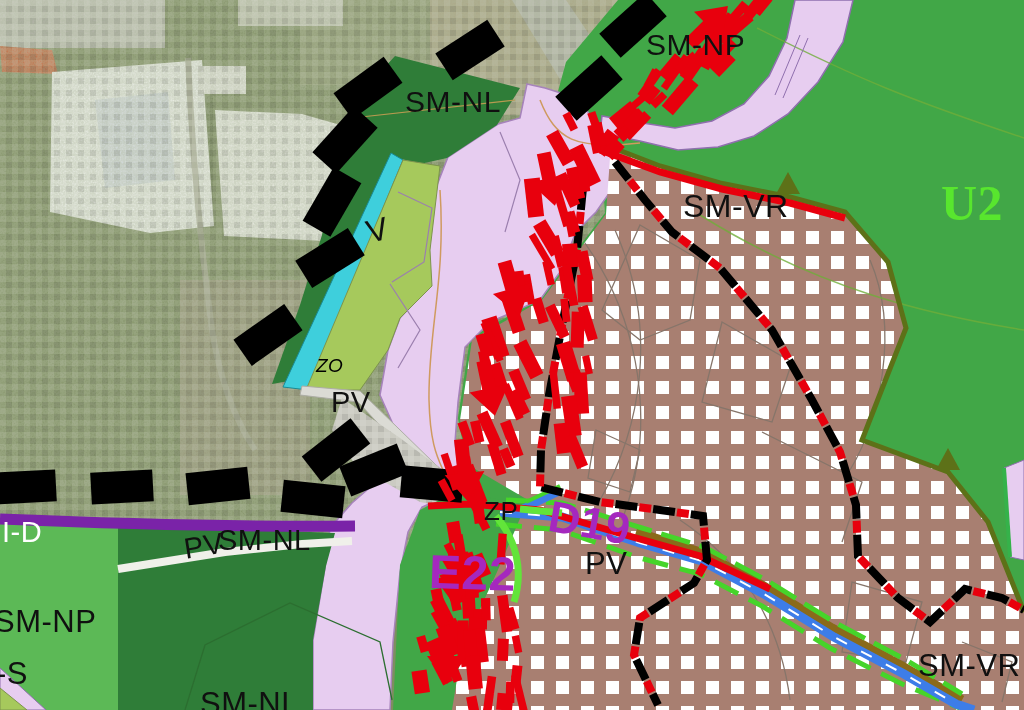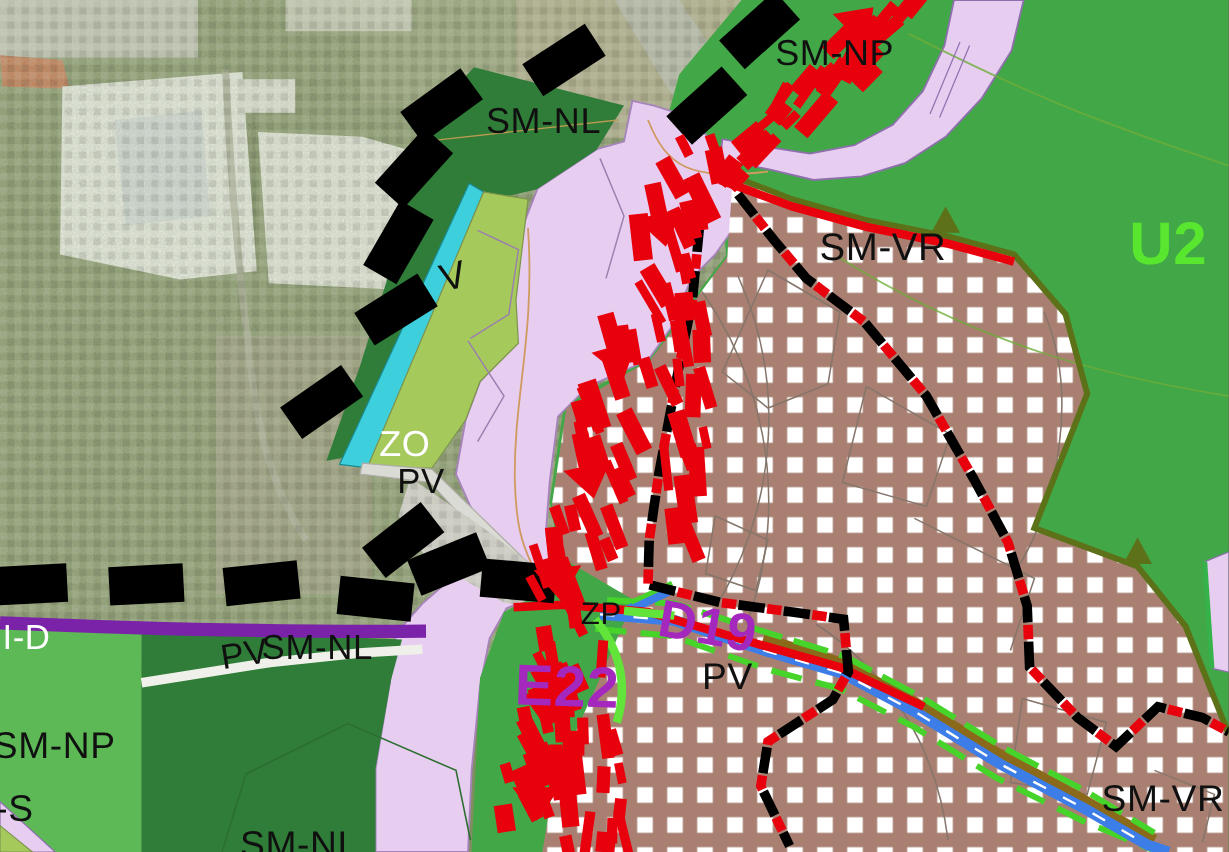--- a/index.html
+++ b/index.html
@@ -271,24 +271,24 @@
         <path d="M-7 -42 L7 -42 L7 -14 L20 -14 L0 14 L-20 -14 L-7 -14 Z" fill="#E8000D" transform="translate(516,302) rotate(-16)"></path>
         <path d="M-7 -42 L7 -42 L7 -14 L20 -14 L0 14 L-20 -14 L-7 -14 Z" fill="#E8000D" transform="translate(492,402) rotate(-12)"></path>
         <path d="M-7 -48 L7 -48 L7 -14 L20 -14 L0 14 L-20 -14 L-7 -14 Z" fill="#E8000D" transform="translate(466,487) rotate(-6)"></path>
         <path d="M-7 -42 L7 -42 L7 -14 L20 -14 L0 14 L-20 -14 L-7 -14 Z" fill="#E8000D" transform="translate(455,592) rotate(0)"></path>
         <path d="M-7 -42 L7 -42 L7 -14 L20 -14 L0 14 L-20 -14 L-7 -14 Z" fill="#E8000D" transform="translate(447,670) rotate(0)"></path>
       </g>
     </svg>
   <div id="labels">
       <span class="map-label" style="left: 646px; top: 30px; font-size: 30px; color: rgb(16, 16, 16);">SM-NP</span>
       <span class="map-label" style="left: 405px; top: 87px; font-size: 30px; color: rgb(16, 16, 16);">SM-NL</span>
-      <span class="map-label" style="left: 941px; top: 178px; font-size: 50px; font-weight: bold; color: rgb(88, 230, 46);">U2</span>
+      <span class="map-label" style="left: 941px; top: 178px; font-size: 50px; font-weight: bold; color: rgb(88, 230, 46); font-family: Liberation Serif, serif;">U2</span>
       <span class="map-label" style="left: 683px; top: 190px; font-size: 32px; color: rgb(16, 16, 16);">SM-VR</span>
       <span class="map-label" style="left: 363px; top: 217px; font-size: 32px; color: rgb(16, 16, 16); transform: rotate(-14deg);">V</span>
-      <span class="map-label" style="left: 316px; top: 356px; font-size: 30px; color: #ffffff;">ZO</span>
+      <span class="map-label" style="left: 316px; top: 356px; font-size: 19px; color: #000000; font-style: italic;">ZO</span>
       <span class="map-label" style="left: 331px; top: 388px; font-size: 29px; color: rgb(16, 16, 16);">PV</span>
       <span class="map-label" style="left: 484px; top: 498px; font-size: 26px; color: rgb(16, 16, 16);">ZP</span>
       <span class="map-label" style="left: 553px; top: 494px; font-size: 44px; font-weight: bold; color: rgb(165, 40, 190); transform: rotate(10deg);">D19</span>
       <span class="map-label" style="left: 430px; top: 548px; font-size: 48px; font-weight: bold; color: rgb(165, 40, 190); transform: rotate(2deg);">E22</span>
       <span class="map-label" style="left: 585px; top: 548px; font-size: 31px; color: rgb(16, 16, 16);">PV</span>
       <span class="map-label" style="left: 918px; top: 650px; font-size: 31px; color: rgb(16, 16, 16);">SM-VR</span>
       <span class="map-label" style="left: 2px; top: 518px; font-size: 29px; color: #ffffff;">I-D</span>
       <span class="map-label" style="left: 182px; top: 535px; font-size: 29px; color: rgb(16, 16, 16); transform: rotate(-9deg);">PV</span>
       <span class="map-label" style="left: 218px; top: 526px; font-size: 29px; color: rgb(16, 16, 16);">SM-NL</span>
       <span class="map-label" style="left: -6px; top: 606px; font-size: 31px; color: rgb(16, 16, 16);">SM-NP</span>

